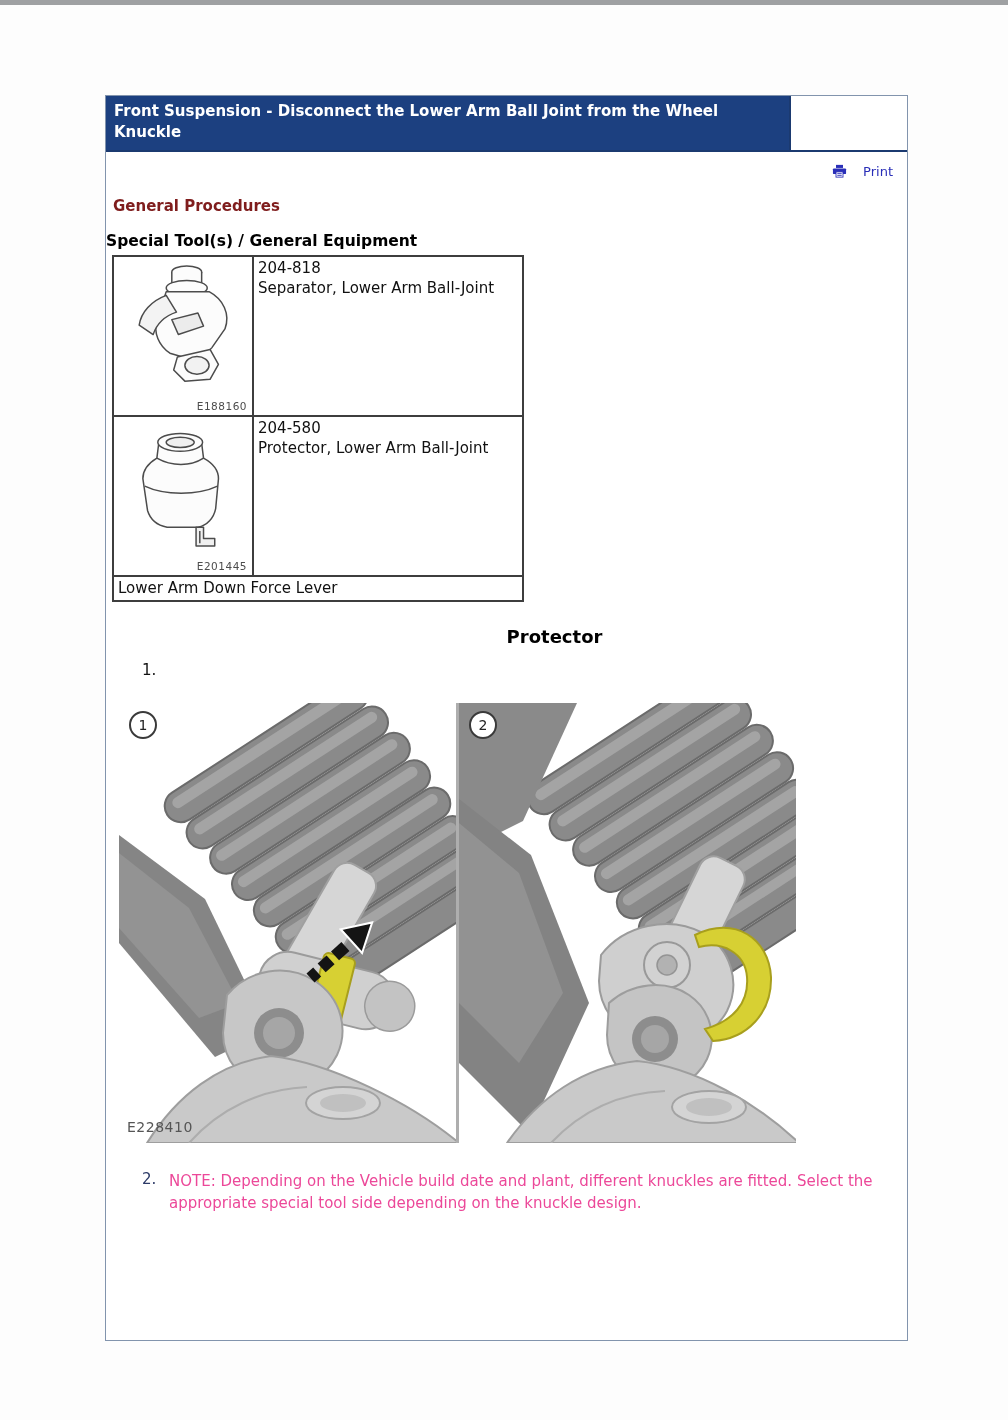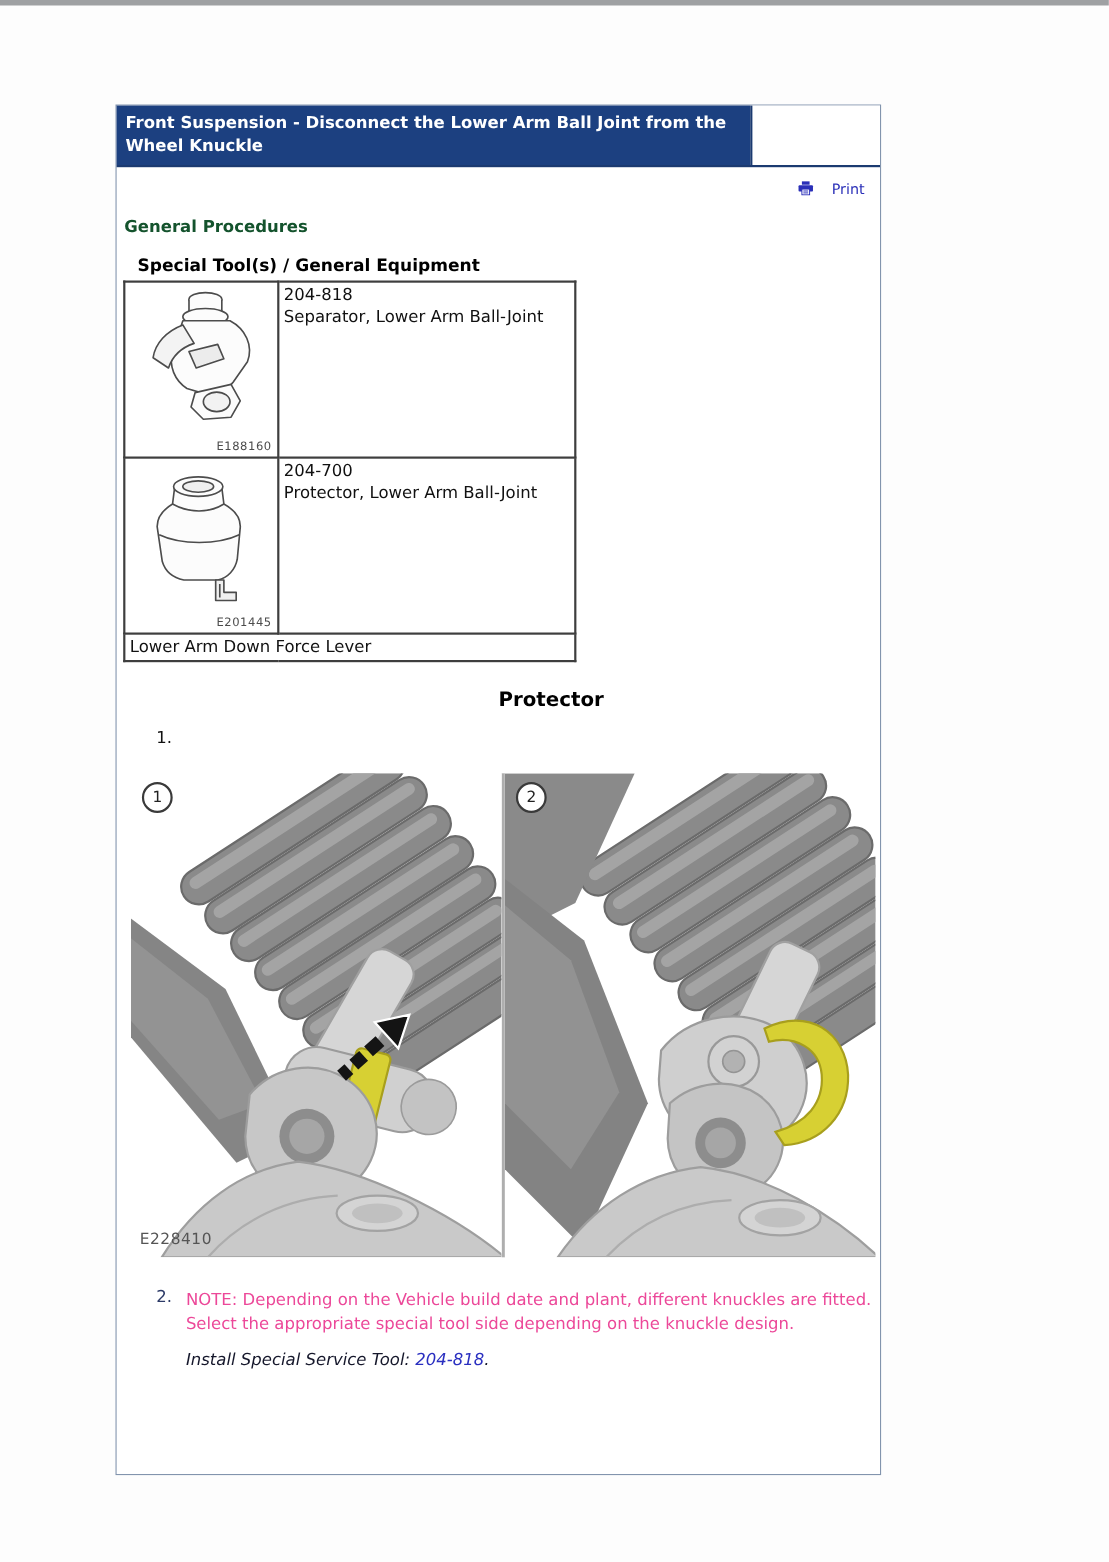--- a/index.html
+++ b/index.html
@@ -4,38 +4,38 @@
 <style>
   html,body{margin:0;padding:0;}
   body{
     width:1008px;height:1420px;position:relative;
     background:#fdfdfd;
     font-family:"DejaVu Sans","Liberation Sans",sans-serif;
     color:#111;
   }
   .top-strip{position:absolute;left:0;top:0;width:1008px;height:5px;background:#9fa1a3;}
   .page{
-    position:absolute;left:105px;top:95px;width:696px;height:1246px;
+    position:absolute;left:105px;top:95px;width:803px;height:1246px;
     background:#ffffff;border:1px solid #8294ad;box-sizing:border-box;
   }
   
   .hdr{display:flex;border-bottom:2px solid #1b3a70;}
   .hdr-title{
     flex:1;background:#1c4080;color:#ffffff;font-weight:bold;
     font-size:15px;line-height:1.4;padding:5px 10px 7px 8px;
   }
   .hdr-spacer{width:116px;background:#ffffff;border-left:2px solid #1b3a70;}
   
   .print-row{text-align:right;padding:9px 14px 0 0;}
   .print-link{color:#2a2fb8;font-size:13px;text-decoration:none;cursor:pointer;}
   .print-link .lbl{margin-left:16px;}
   .print-ic svg{vertical-align:-2px;}
   
-  .gen{color:#14532d;font-weight:bold;font-size:15px;margin:17px 0 0 7px;}
-  .tools-h{color:#000;font-weight:bold;font-size:15.5px;margin:17px 0 5px 19px;}
+  .gen{color:#7f1d1d;font-weight:bold;font-size:15px;margin:17px 0 0 7px;}
+  .tools-h{color:#000;font-weight:bold;font-size:15.5px;margin:17px 0 5px 0;}
   
   table.tools{border-collapse:collapse;margin-left:6px;width:412px;border:2px solid #3e3e3e;}
   table.tools td{border:2px solid #3e3e3e;font-size:15px;vertical-align:top;padding:0;}
   .img-cell{width:138px;height:158px;position:relative;border-radius:23px;}
   .img-cell svg{display:block;margin:2px auto 0;}
   .e-label{position:absolute;right:5px;bottom:3px;font-size:10.5px;color:#4c4c4c;letter-spacing:.5px;}
   .txt-cell{padding:1px 4px 0 4px !important;line-height:1.35;}
   .foot-cell{padding:2px 4px 3px 4px !important;font-size:15px;}
   
   .disc-h{position:relative;left:48px;text-align:center;font-weight:bold;font-size:18px;margin-top:24px;color:#000;}
@@ -120,21 +120,21 @@
             <ellipse cx="67" cy="25" rx="15" ry="5.5" fill="#f0f0f0"></ellipse>
             <path d="M42,42 C58,51 78,51 92,42" fill="none"></path>
             <path d="M29,72 C50,82 86,82 107,72" fill="none"></path>
             <path d="M84,116 L84,136 L104,136 L104,128 L92,128 L92,116 Z" fill="#f0f0f0"></path>
             <line x1="88" y1="120" x2="88" y2="133"></line>
           </g>
         </svg>
         <span class="e-label">E201445</span>
       </td>
       <td class="txt-cell">
-        <div>204-700</div>
+        <div>204-580</div>
         <div>Protector, Lower Arm Ball-Joint</div>
       </td>
     </tr>
     <tr>
       <td class="foot-cell" colspan="2">Lower Arm Down Force Lever</td>
     </tr>
   </tbody>
     </table>
 
   <div class="disc-h">Protector</div>
@@ -259,19 +259,16 @@
         <ellipse cx="250" cy="404" rx="23" ry="9" fill="#c0c0c0"></ellipse>
       </svg>
       <div class="badge">2</div>
     </div>
   </div>
 
   <div class="step step2">
     <span class="step-num navy">2.</span>
     <div class="step-body">
       <div class="note">NOTE: Depending on the Vehicle build date and plant, different knuckles are fitted. Select the appropriate special tool side depending on the knuckle design.</div>
-      <div class="instr">
-        <span>Install Special Service Tool: </span><a class="tool-link">204-818</a><span>.</span>
-      </div>
     </div>
   </div>
 
 </div>
 
 </body></html>

